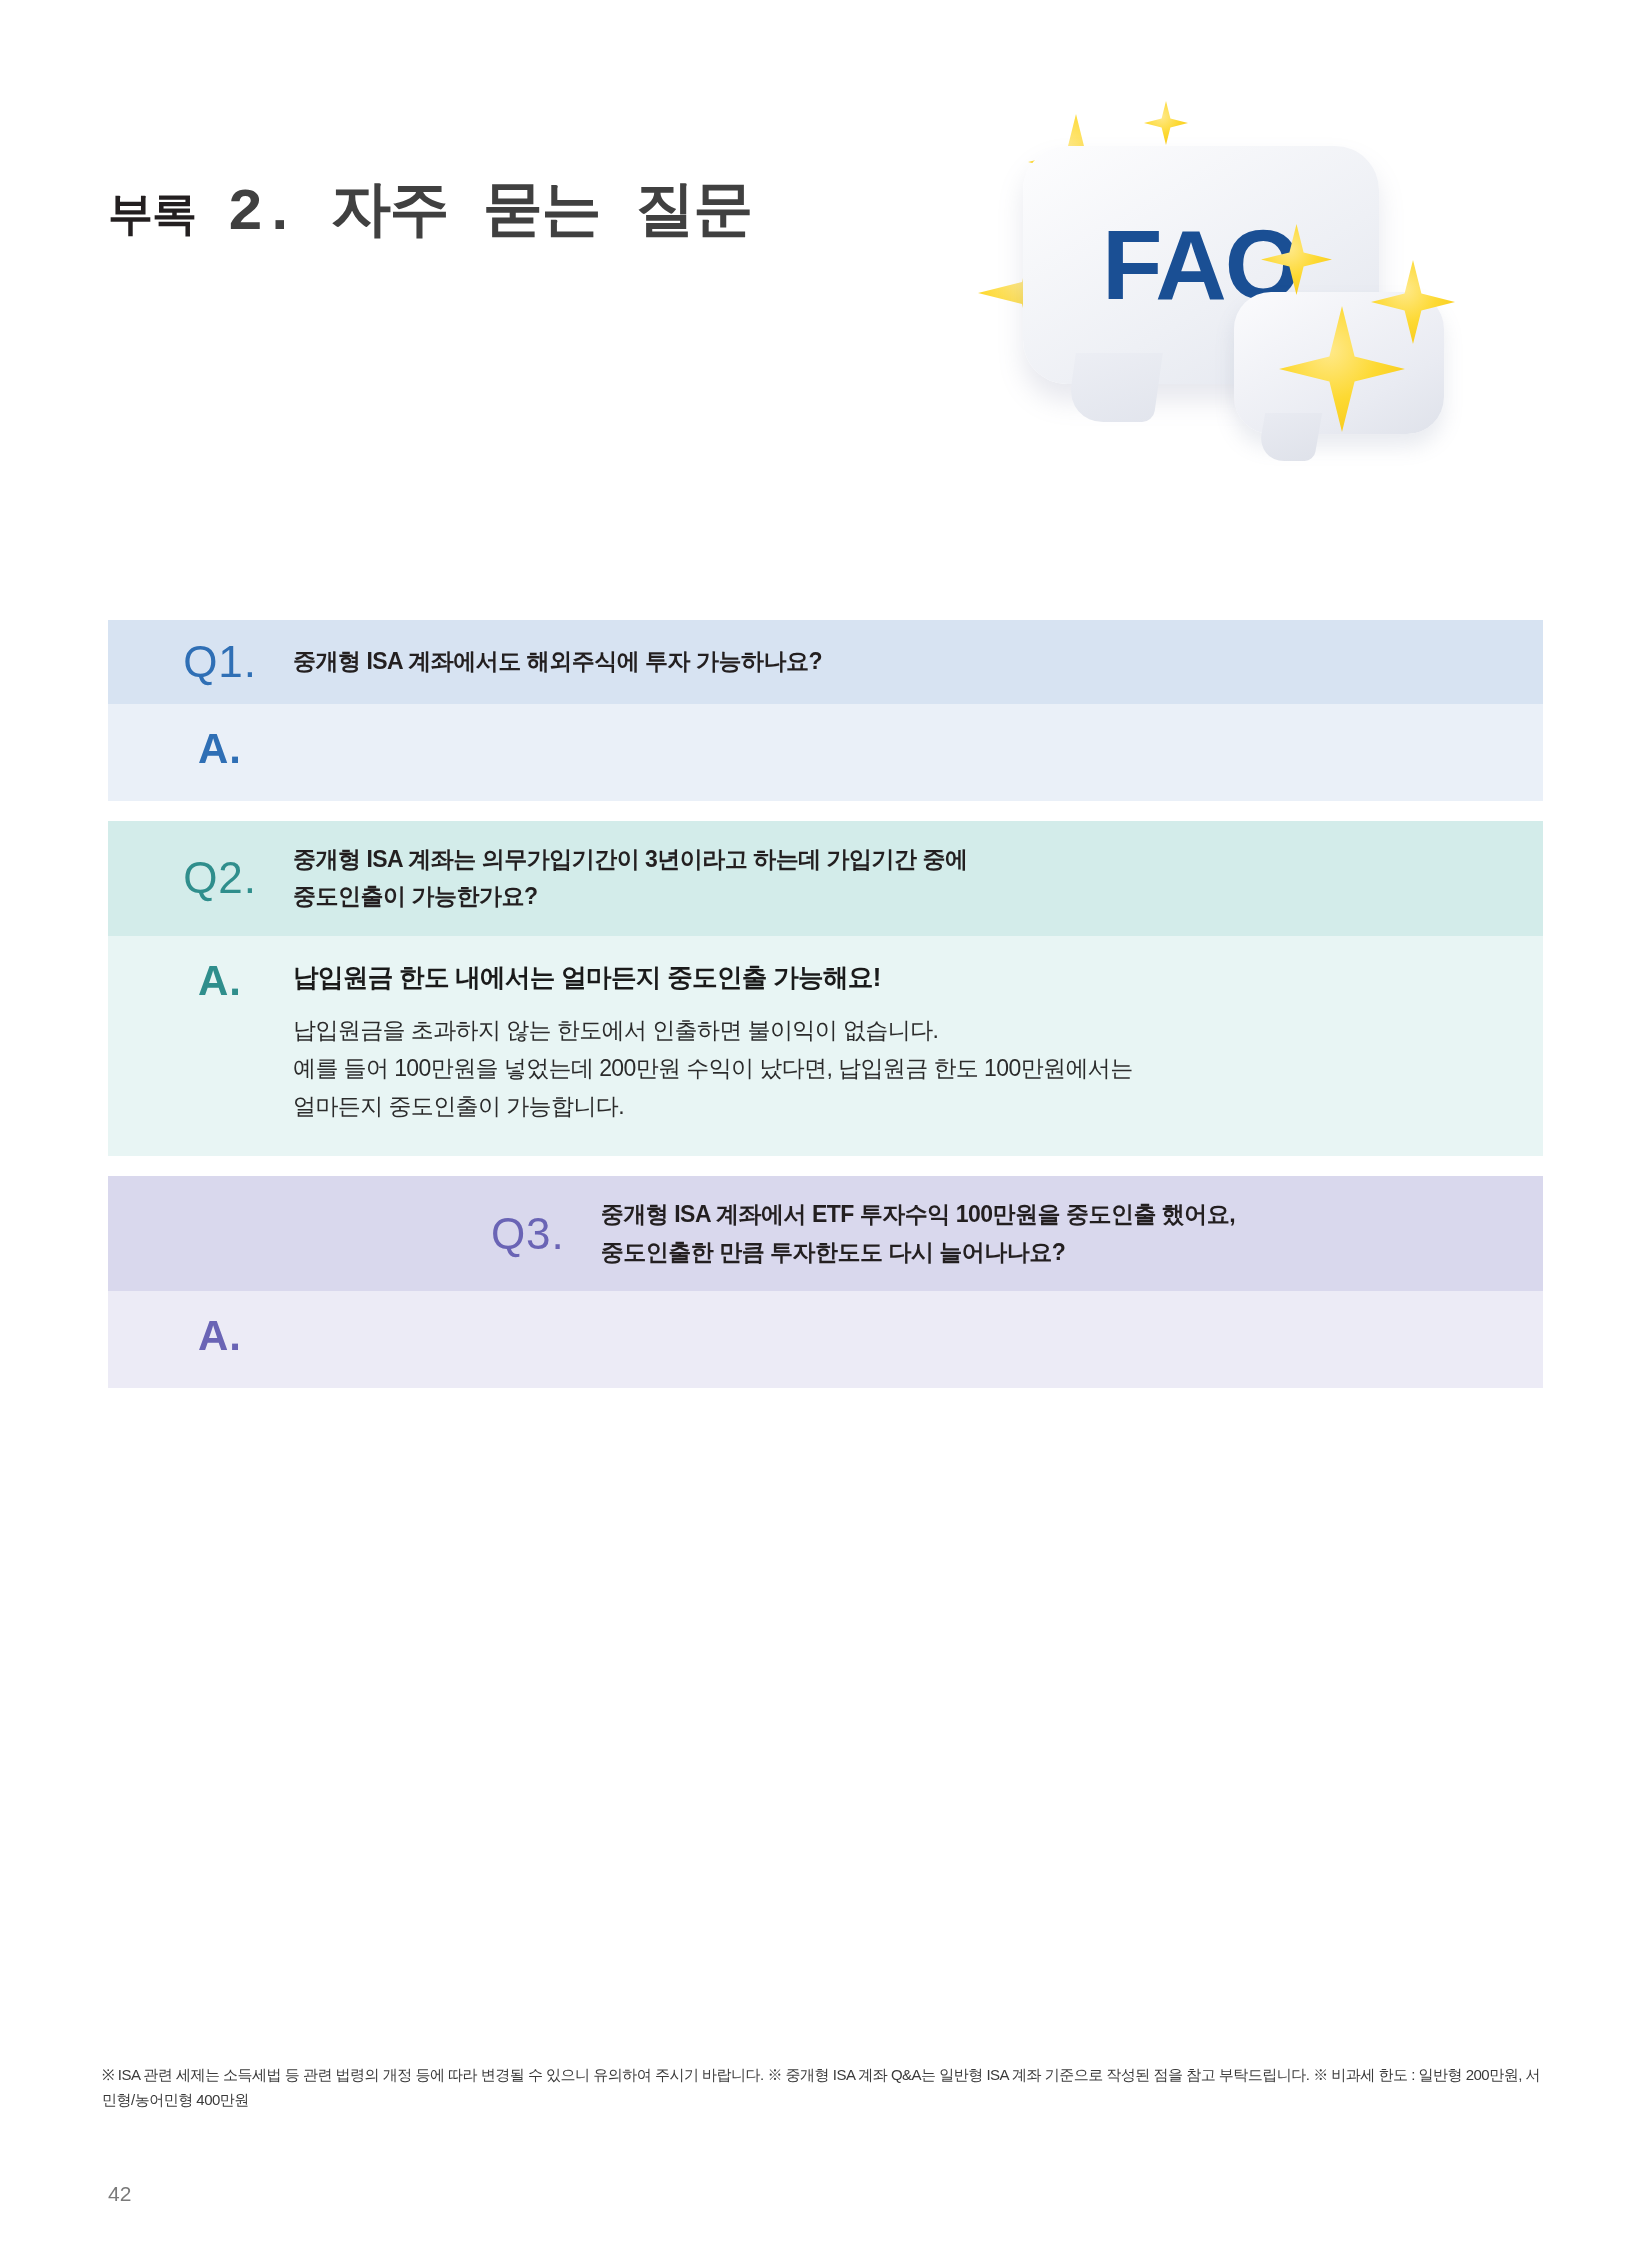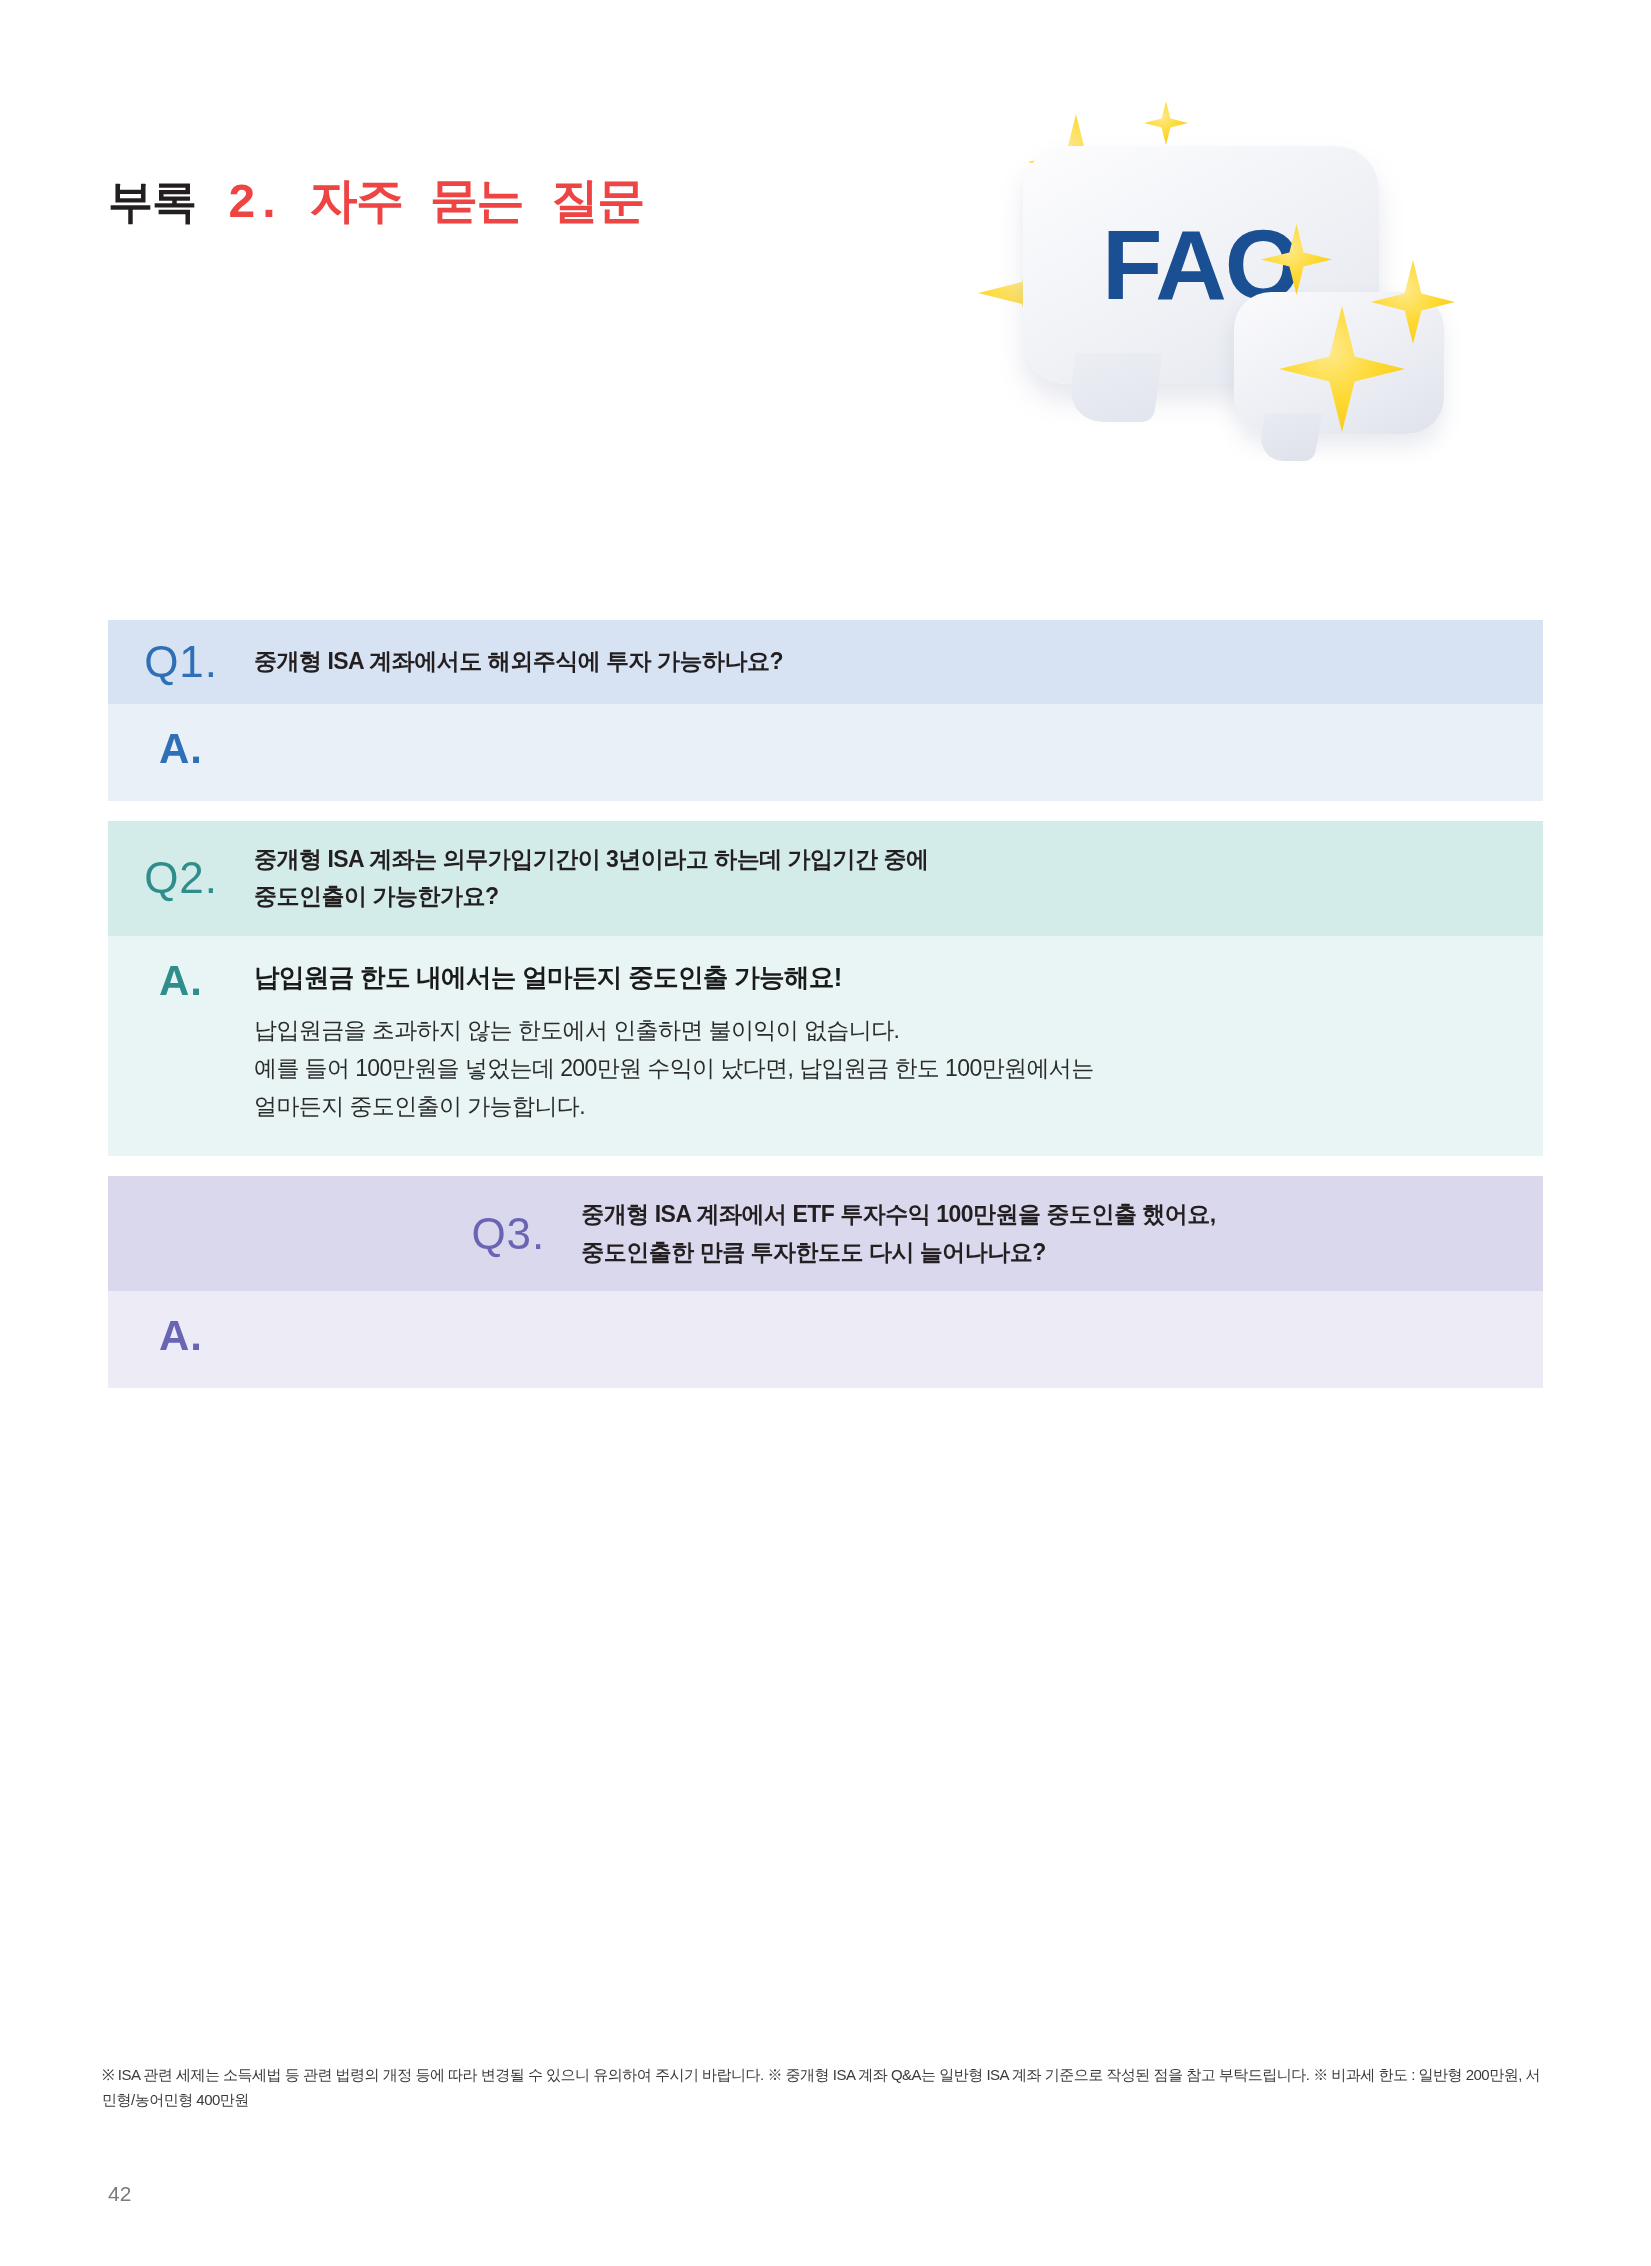--- a/index.html
+++ b/index.html
@@ -26,24 +26,24 @@
     gap: 31px;
     font-family: Liberation Mono, monospace;
   }
   .header-kicker {
     font-size: 45px;
     font-weight: 700;
     letter-spacing: -0.9px;
     color: #231f20;
   }
   .header-title {
-    font-size: 48px;
+    font-size: 60px;
     font-weight: 800;
     letter-spacing: -1.4px;
-    color: #ef4444;
+    color: #404040;
   }
 
   
   .faq-art {
     position: absolute;
     left: 932px;
     top: 64px;
     width: 603px;
     height: 512px;
   }
@@ -141,20 +141,21 @@
     padding: 24px 0 31px 0;
   }
   .badge {
     width: 146px;
     flex: 0 0 146px;
     text-align: center;
     font-size: 44px;
     font-weight: 400;
     letter-spacing: 0.9px;
     line-height: 1;
+    margin-left: 39px;
   }
   .badge.a-badge {
     font-size: 42px;
     font-weight: 700;
   }
   .q-text {
     font-size: 23px;
     font-weight: 700;
     line-height: 1.62;
     letter-spacing: -0.5px;

